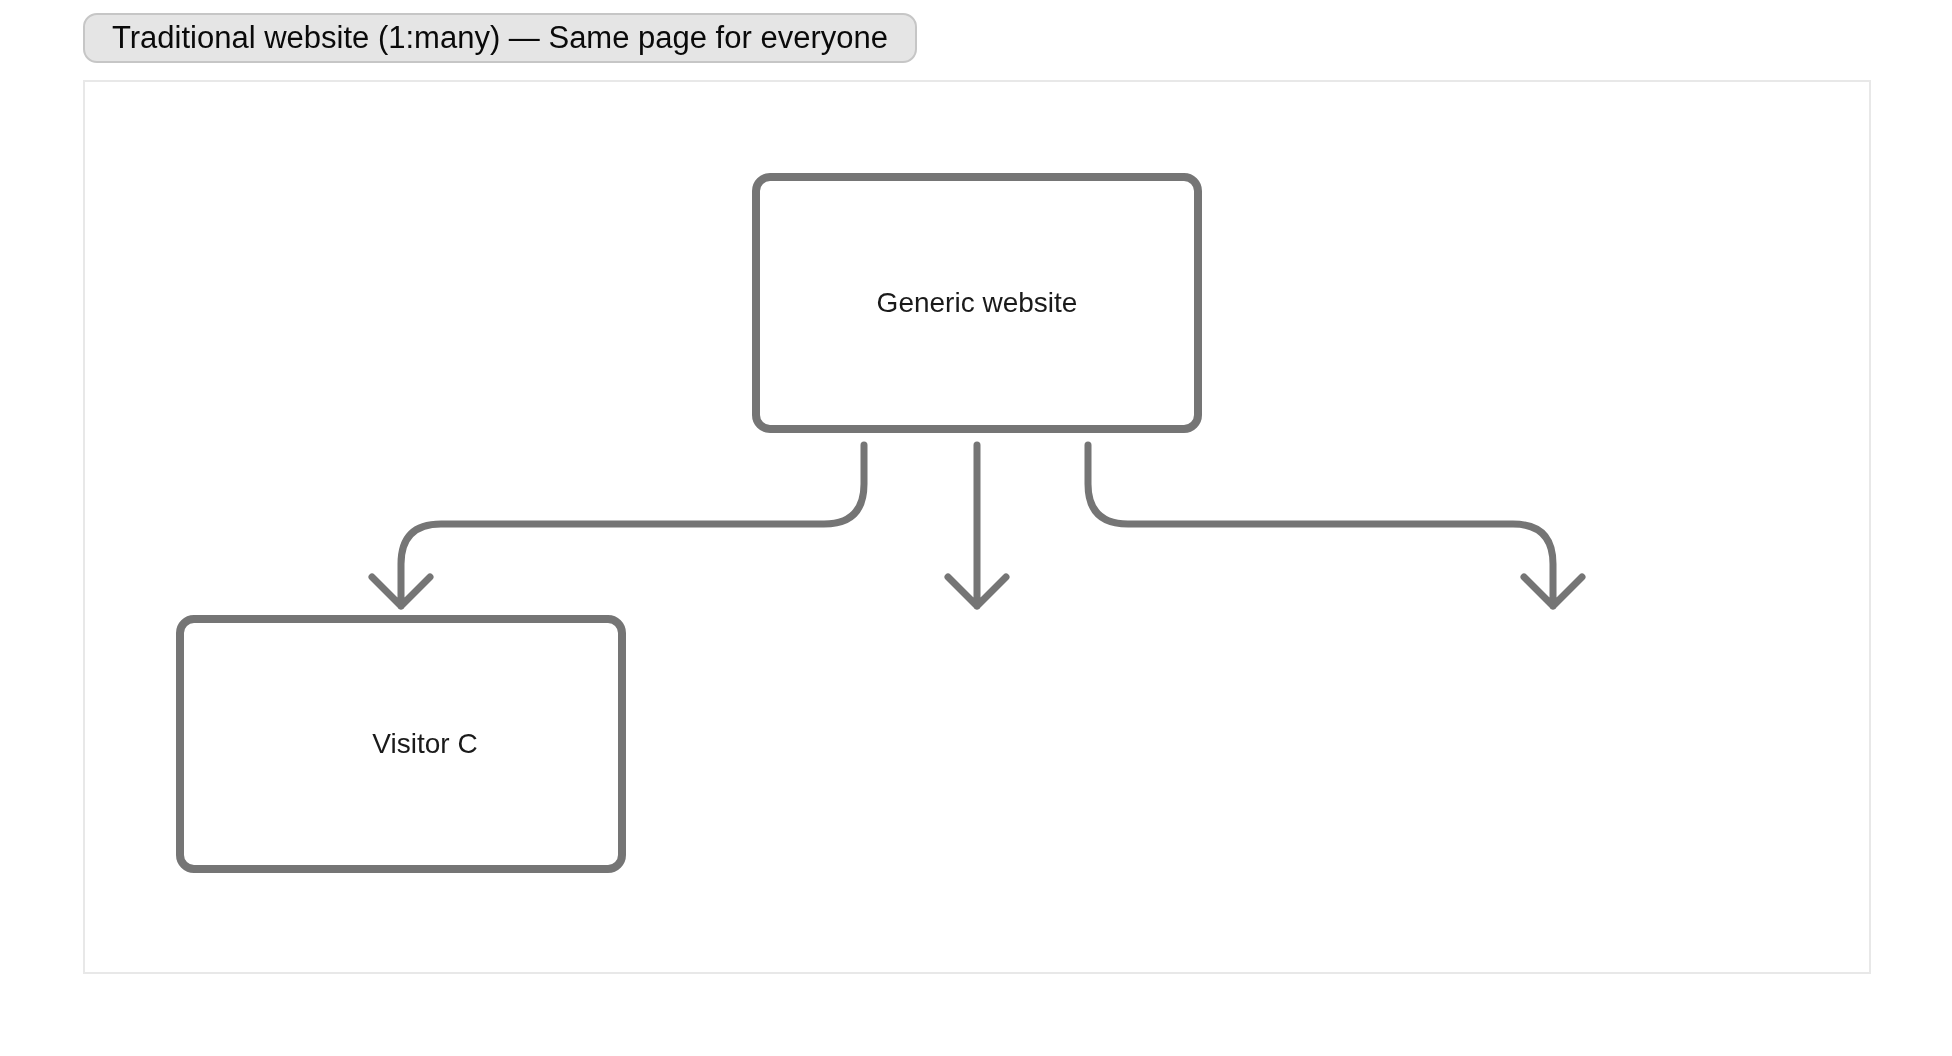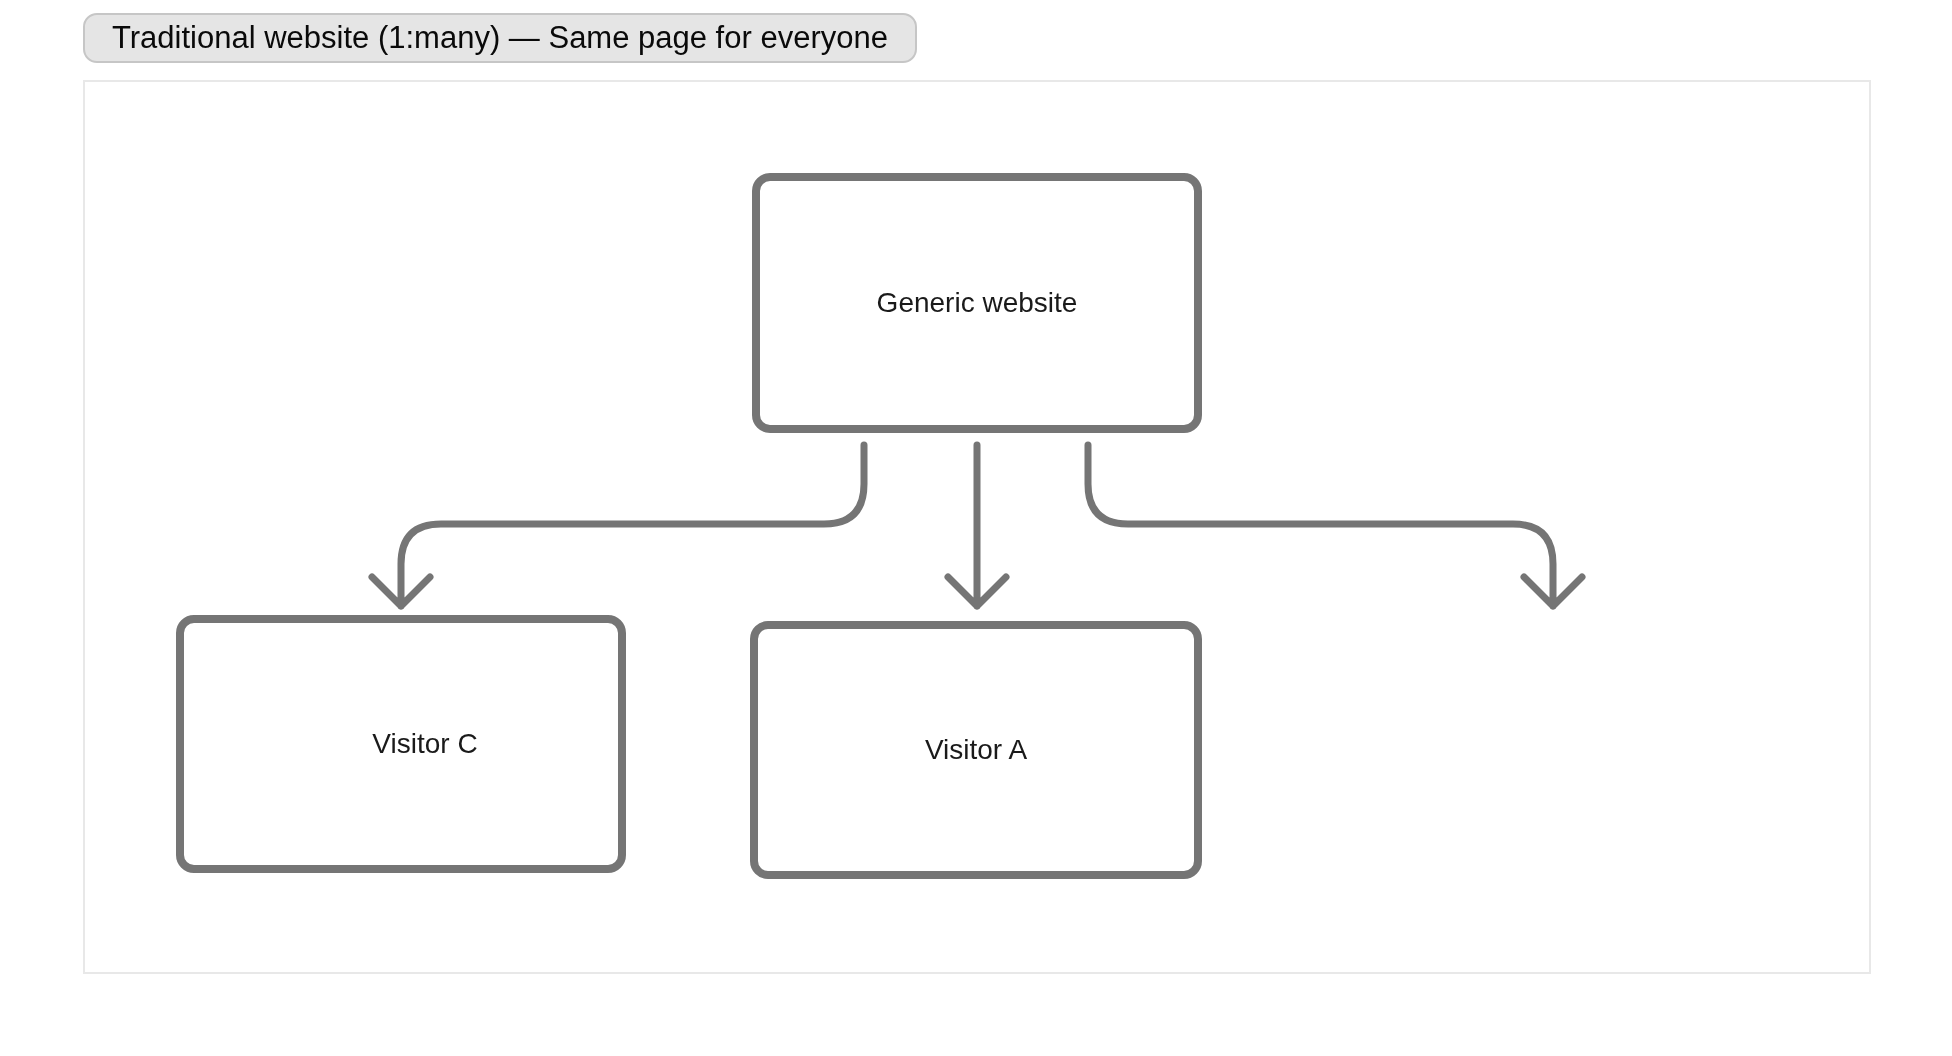--- a/index.html
+++ b/index.html
@@ -70,18 +70,15 @@
   </svg>
 
   <div class="node node-generic">
     <span>Generic website</span>
   </div>
 
   <div class="node node-visitor-c">
     <span>Visitor C</span>
   </div>
 
-  <div class="node node-visitor-a">
-    <span>Visitor A</span>
-  </div>
 
 
 </div>
 
 </body></html>

